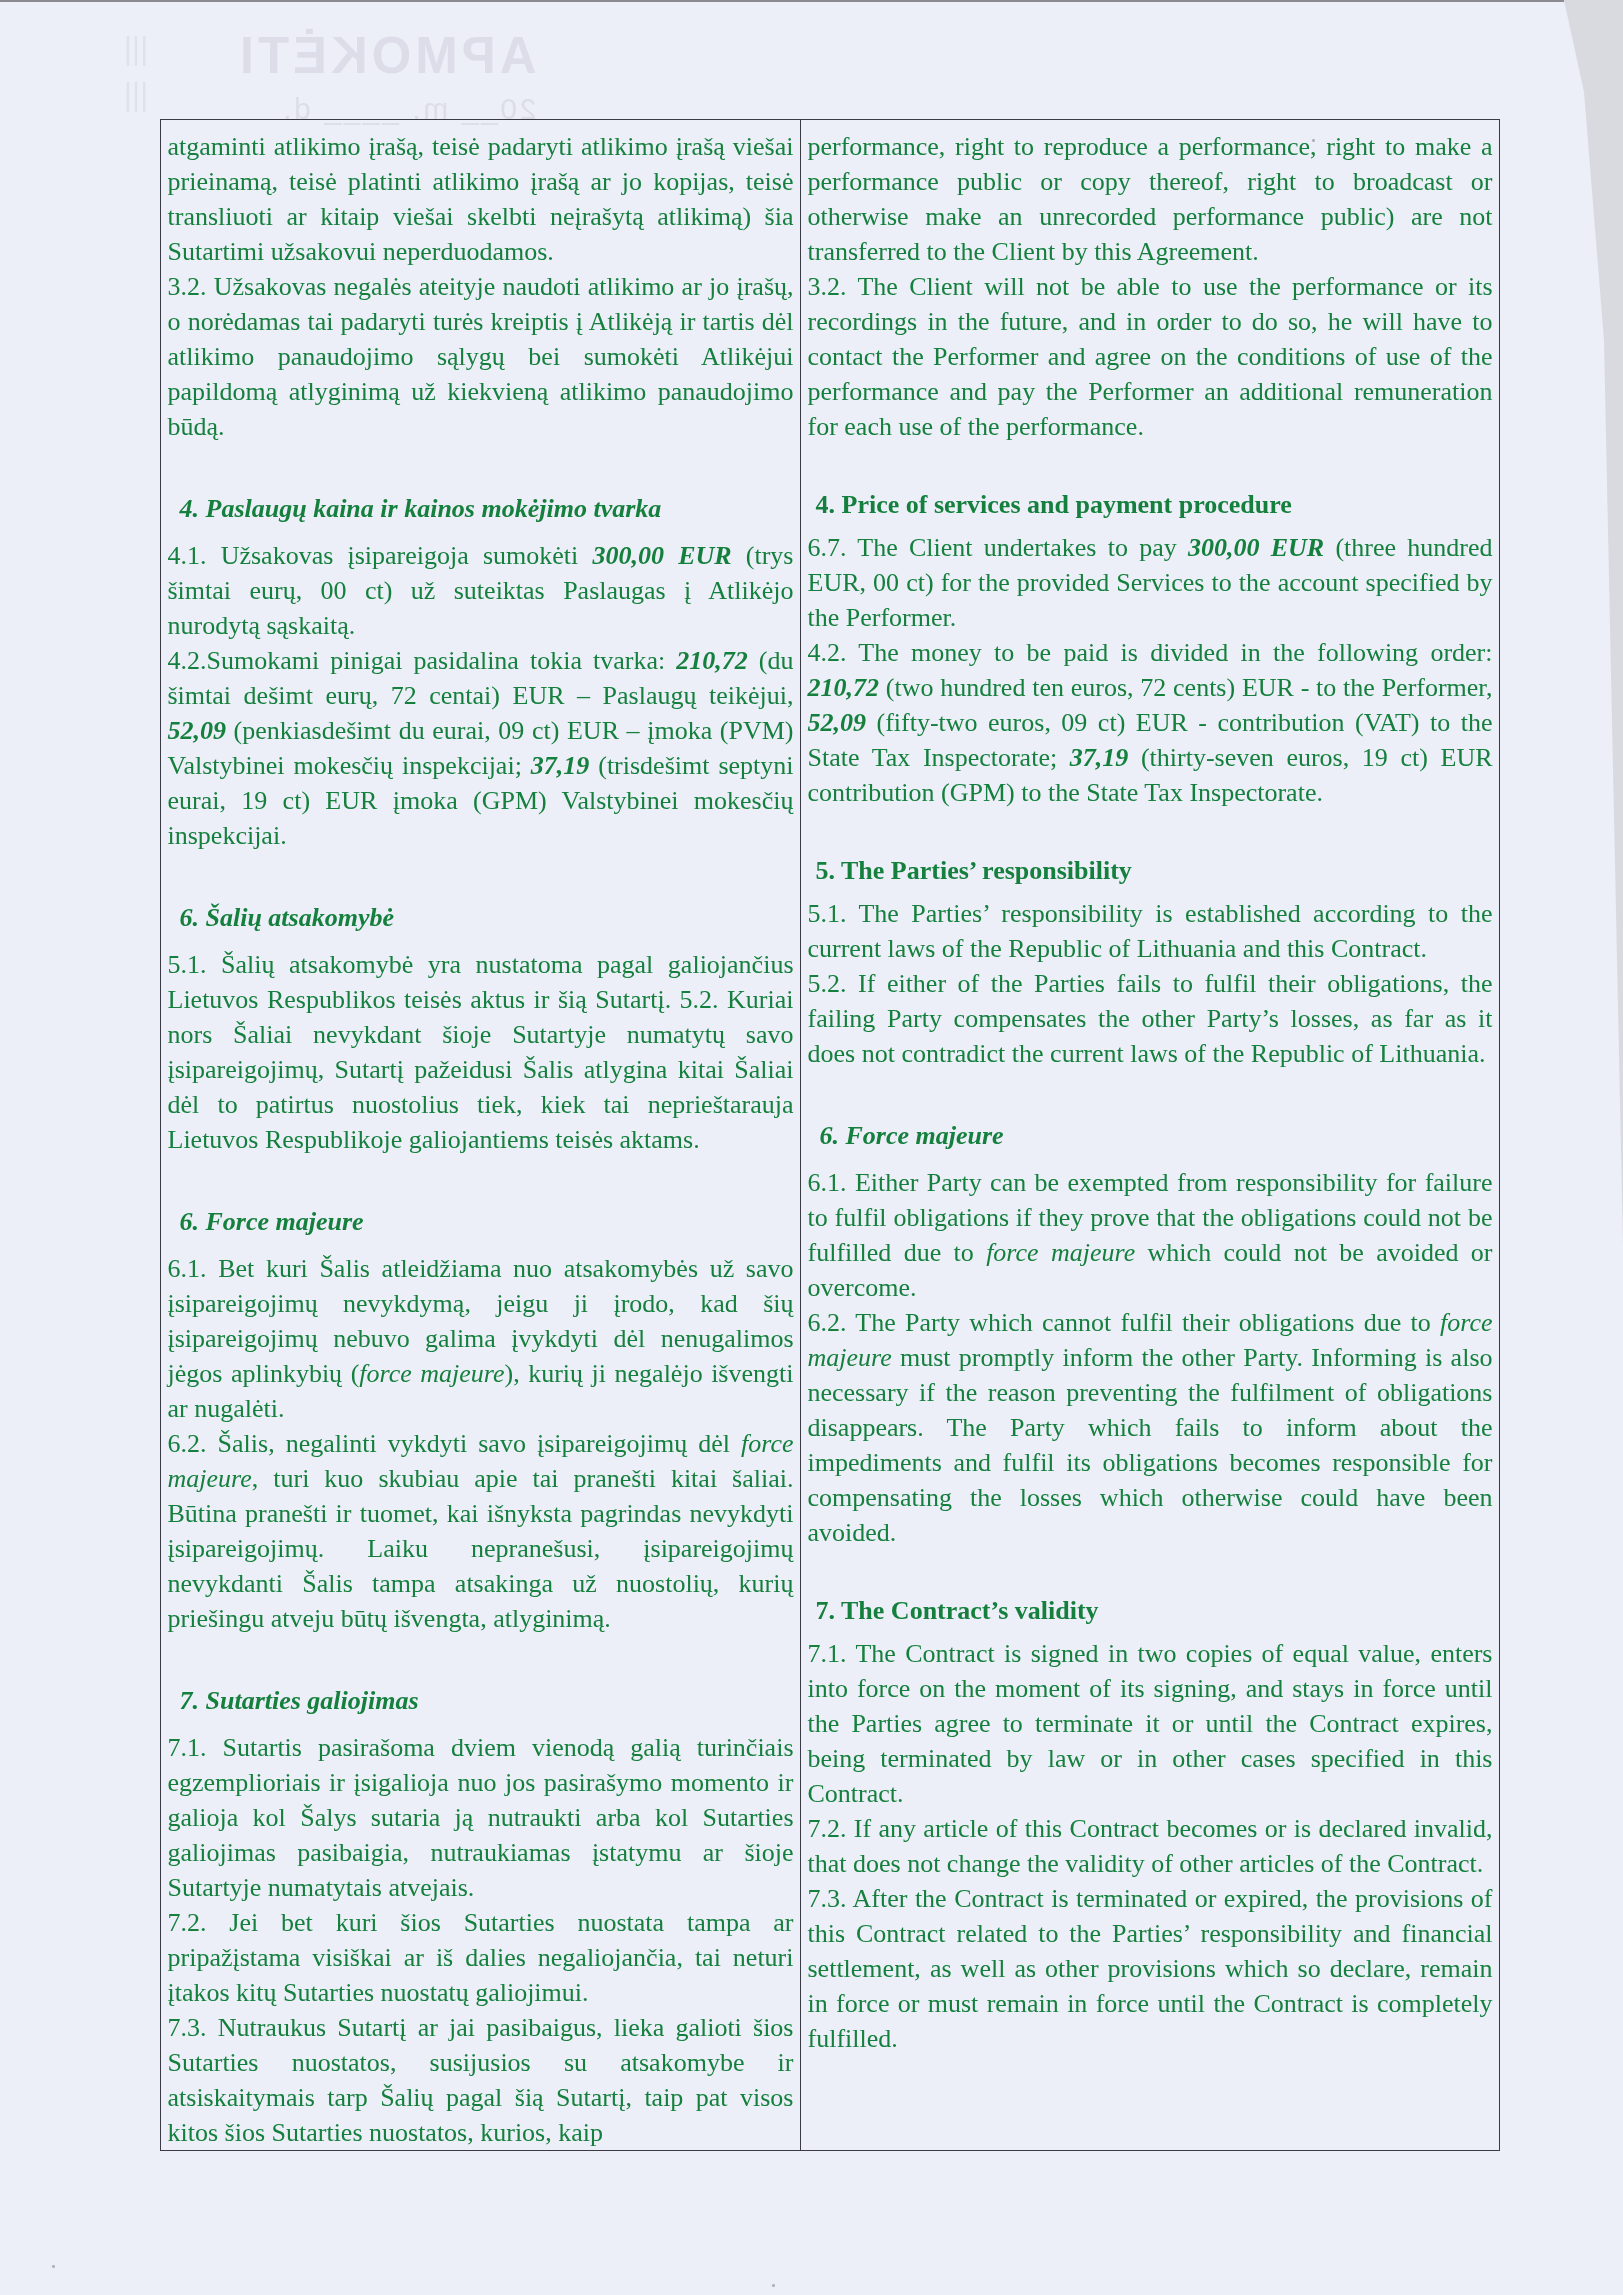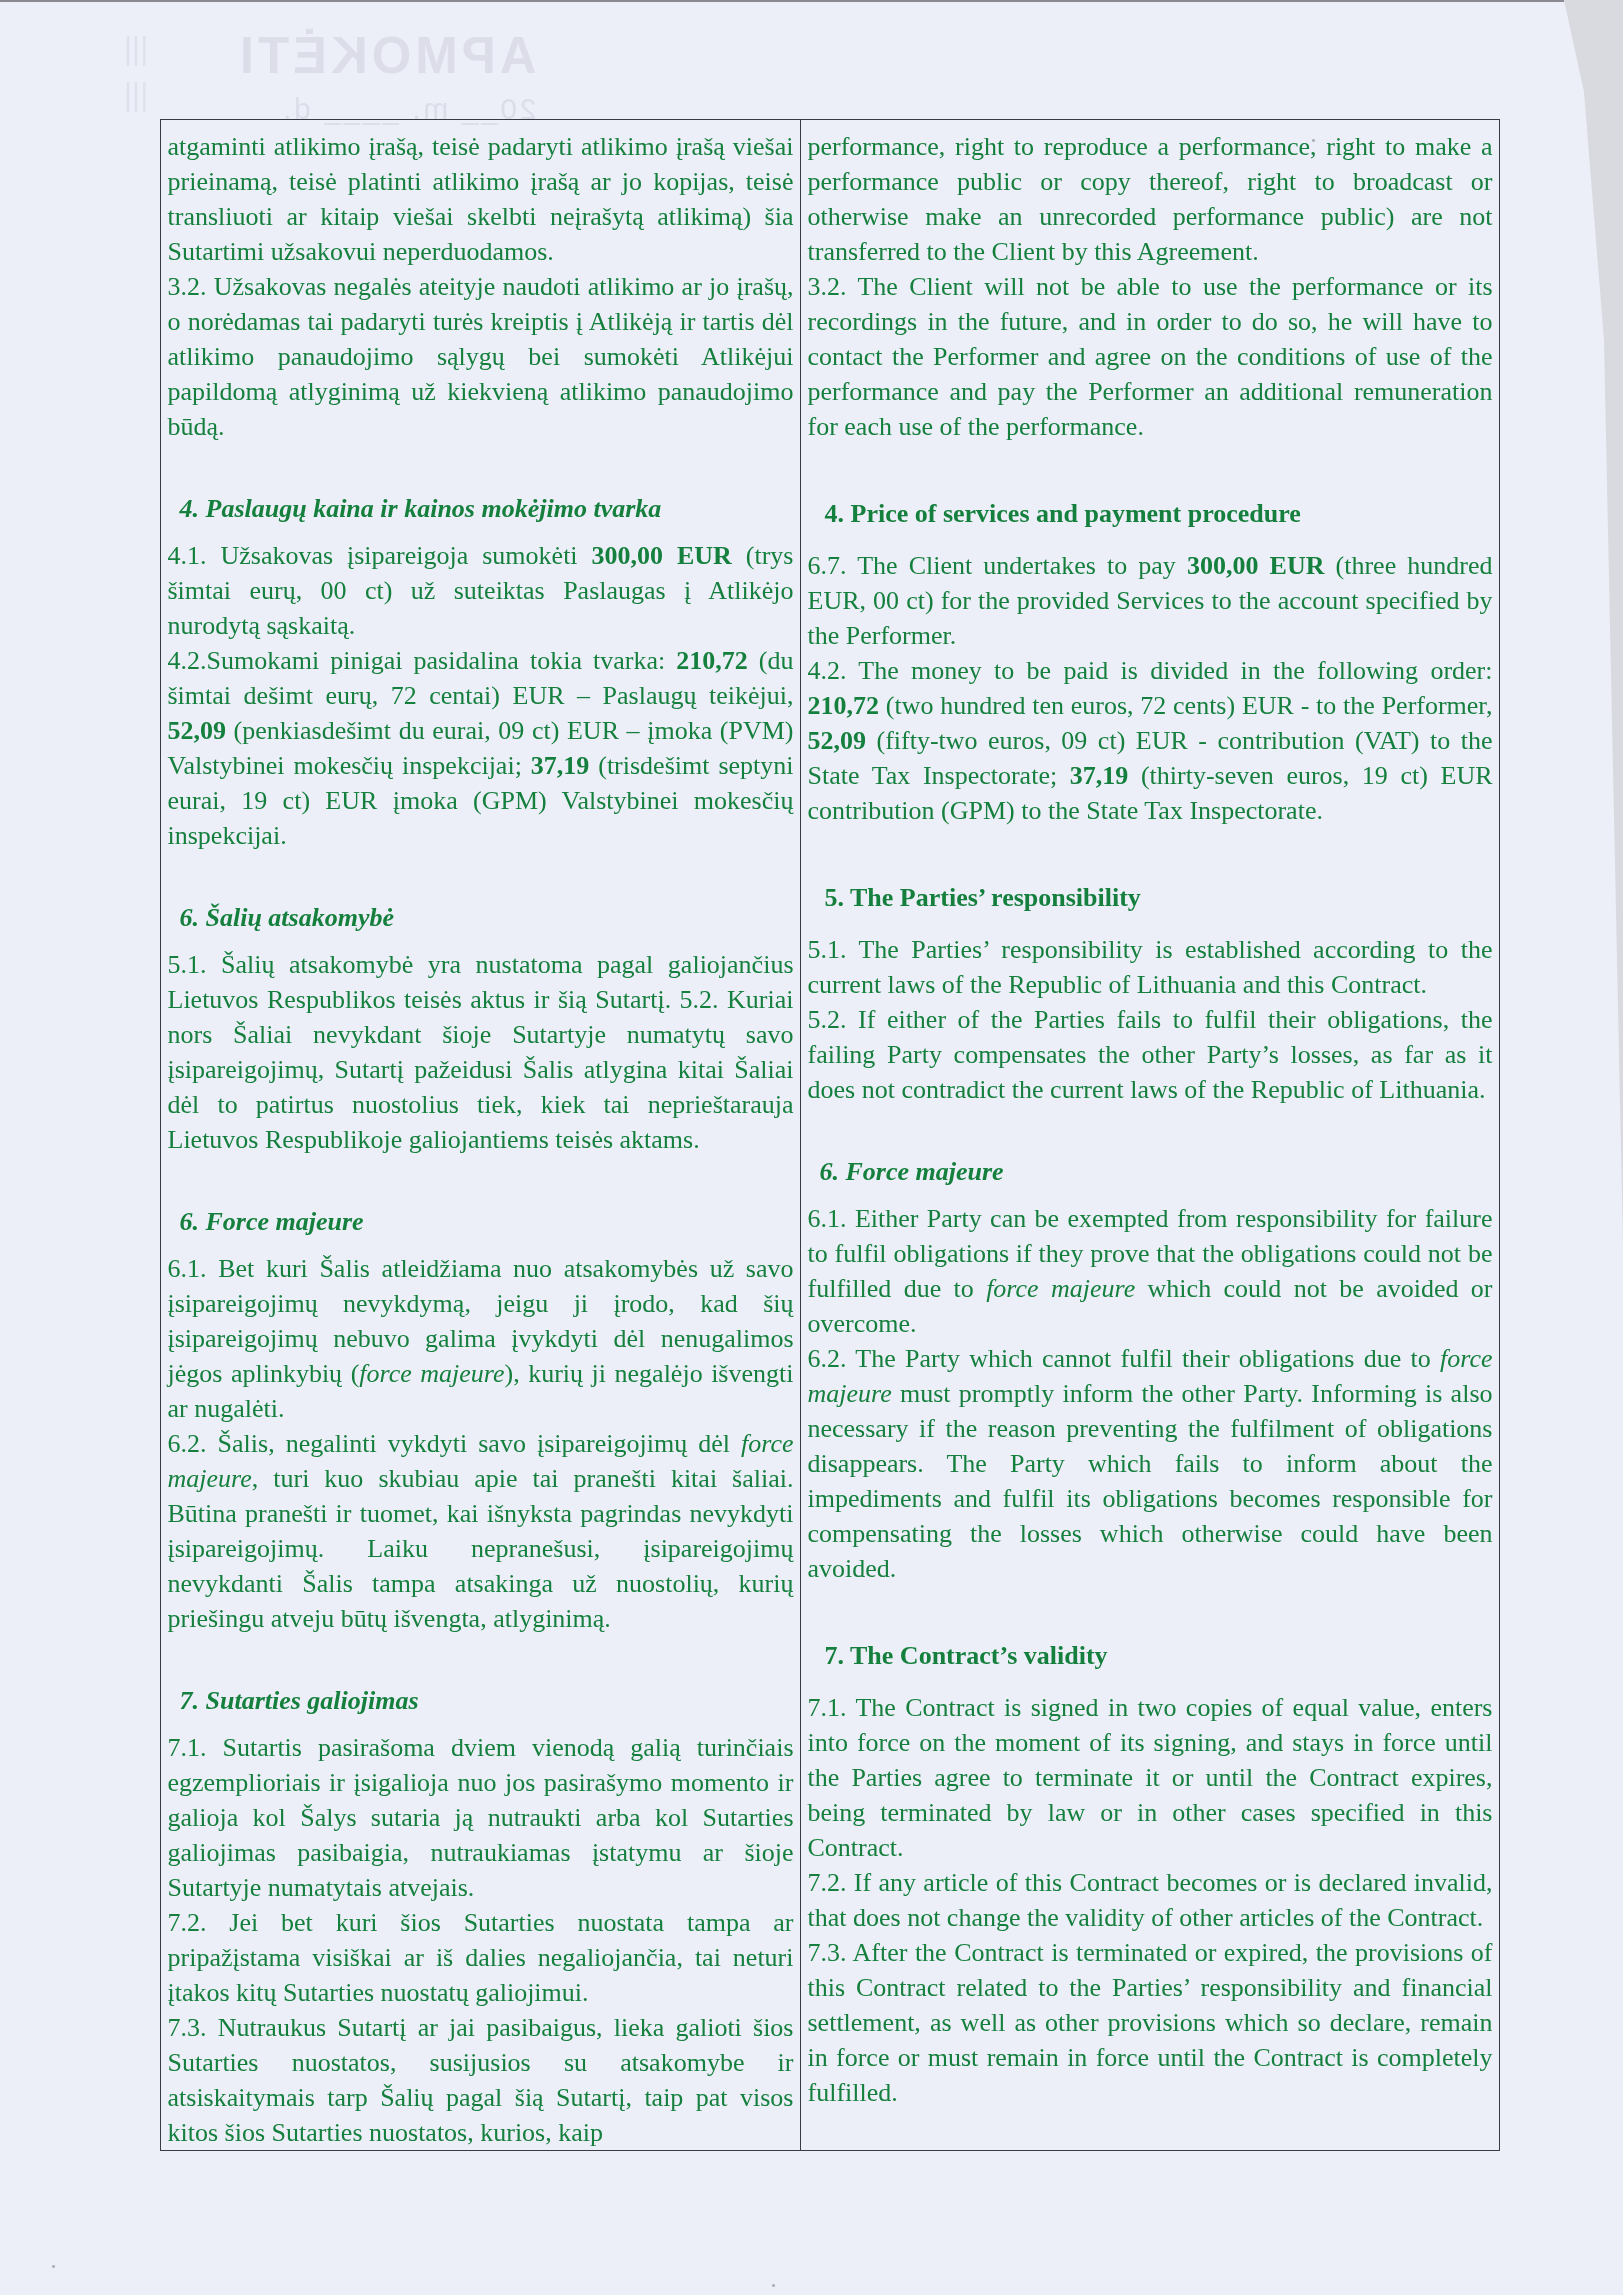--- a/index.html
+++ b/index.html
@@ -52,22 +52,22 @@
     font-size: 26px;
     line-height: 35px;
     color: #15803d;
     text-align: justify;
   }
   td.col-lt { width: 626px; }
   td.col-en { width: 685px; }
   .para { margin: 0; }
   .gap { height: 35px; }
   .h-it { font-weight: bold; font-style: italic; margin: 12px; }
-  .h-b { font-weight: bold; margin: 17px; }
-  b { font-weight: bold; }
+  .h-b { font-weight: bold; margin: 8px; }
+  b { font-weight: bold; font-style: italic; }
   i { font-style: italic; }
   .speck { position: absolute; width: 2.6px; height: 2.6px; border-radius: 50%; background: rgba(60,60,80,0.35); }
 </style>
 </head>
 <body>
 
 <div class="paper">
   <div class="paper-topline"></div>
 
   <div class="bleed-left">|||<br>|||</div>

